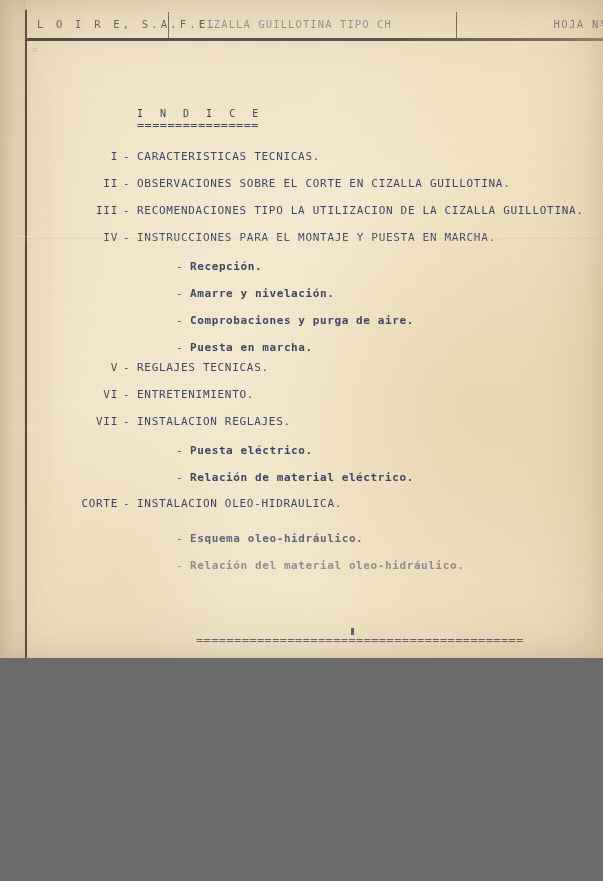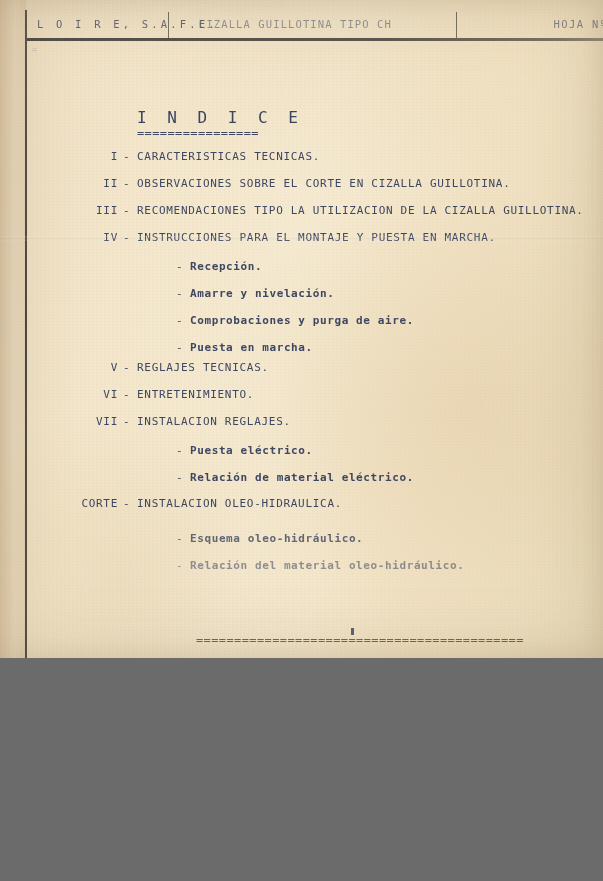--- a/index.html
+++ b/index.html
@@ -141,21 +141,21 @@
     width: 603px;
     height: 881px;
   }
 
   .index-title {
     position: absolute;
     left: 137px;
     top: 108px;
   }
   .index-title .word {
-    font-size: 16px;
+    font-size: 10px;
     letter-spacing: 5.5px;
     color: #3a4460;
     display: block;
   }
   .index-title .rule {
     display: block;
     margin-top: -1px;
     font-size: 12px;
     letter-spacing: 0.4px;
     color: #3e4763;

